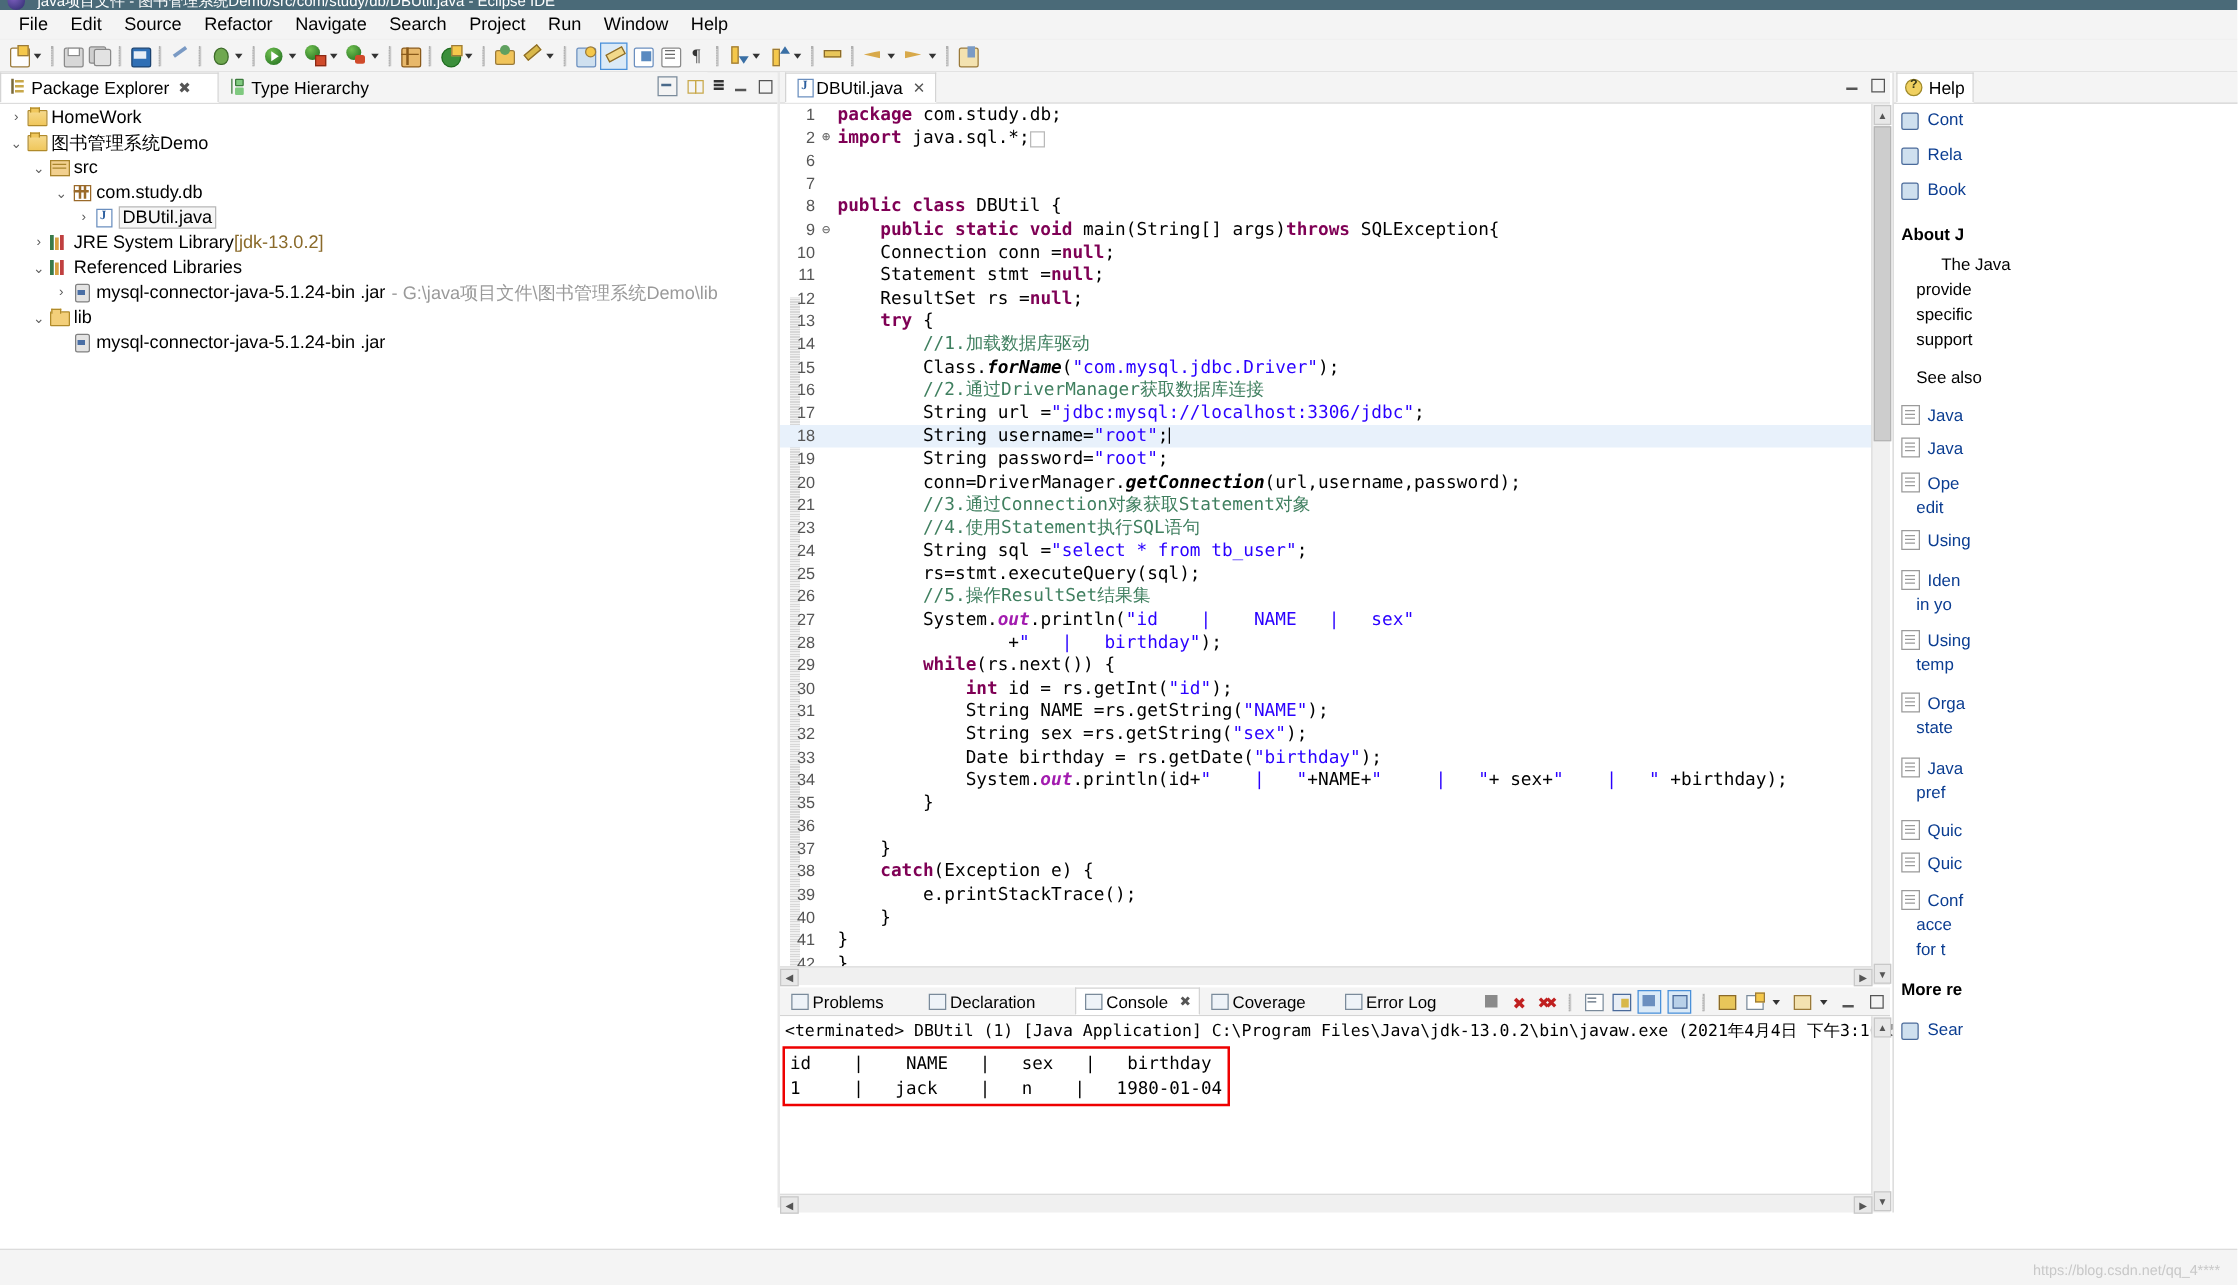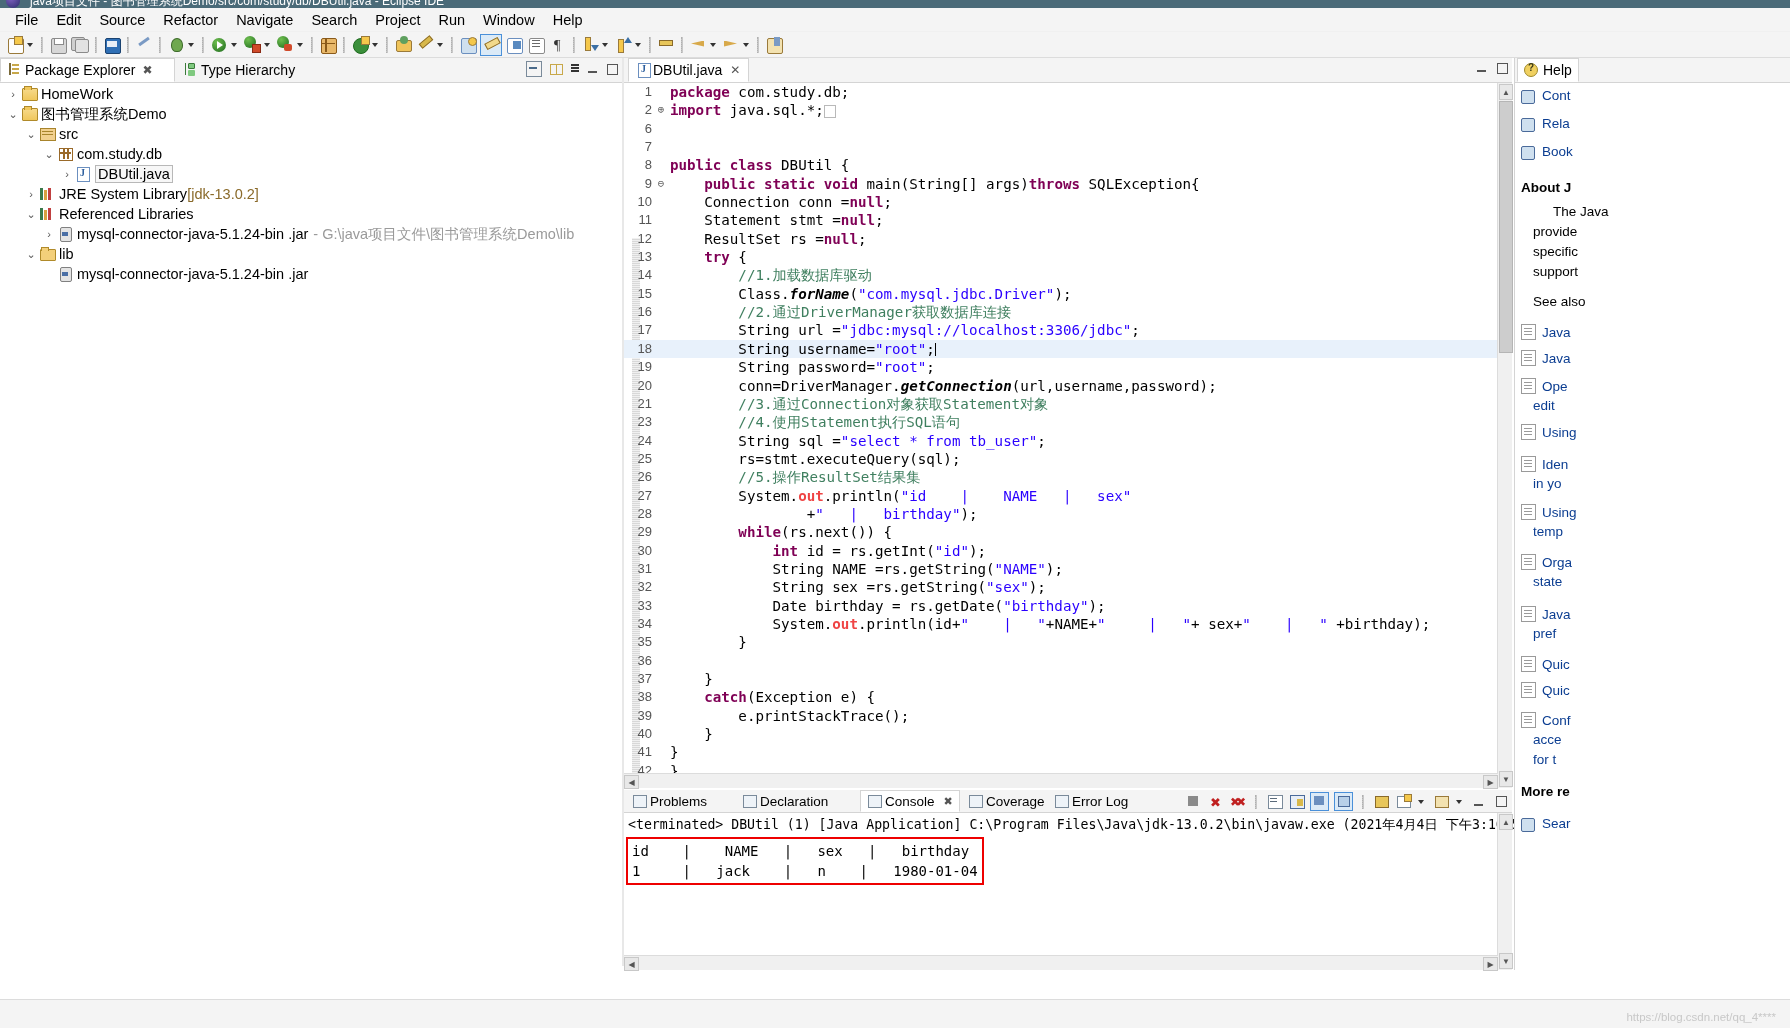--- a/index.html
+++ b/index.html
@@ -108,21 +108,21 @@
   .codelines{position:absolute;left:0;top:0;width:888px;}
   .cl{height:18.35px;line-height:18.35px;white-space:pre;font-family:"DejaVu Sans Mono","Liberation Mono",monospace;font-size:14.2px;position:relative;}
   .cl .ln{position:absolute;left:0;width:28px;text-align:right;color:#555;font-size:13px;font-family:"Liberation Sans",sans-serif;}
   .cl .fold{position:absolute;left:31px;width:12px;text-align:center;color:#666;font-size:11px;}
   .cl .code{position:absolute;left:46px;}
   .cl.hl{background:#e8f1fb;}
   .kw{color:#7f0055;font-weight:bold;}
   .str{color:#2a00ff;}
   .cmt{color:#3f7f5f;}
   .mth{color:#000;font-style:italic;font-weight:bold;}
-  .fld{color:#ef4444;font-weight:bold;}
+  .fld{color:#a21caf;font-style:italic;font-weight:bold;}
   .plain{color:#000;}
   .caret{display:inline-block;width:1px;height:13px;background:#000;vertical-align:-2px;}
   .scrollbar-v{position:absolute;right:0;top:25px;width:14px;height:705px;background:#f0f0f0;border-left:1px solid #dcdcdc;}
   .sb-thumb{position:absolute;left:1px;top:18px;width:12px;height:250px;background:#cdcdcd;border:1px solid #b5b5b5;}
   .sb-up,.sb-dn{position:absolute;left:1px;width:12px;height:14px;background:#e8e8e8;border:1px solid #c8c8c8;
      display:flex;align-items:center;justify-content:center;font-size:8px;color:#555;}
   .sb-up{top:1px;} .sb-dn{bottom:1px;}
   .scrollbar-h{position:absolute;left:0;bottom:0;width:874px;height:14px;background:#f0f0f0;border-top:1px solid #dcdcdc;}
   .sbh-left,.sbh-right{position:absolute;top:1px;width:13px;height:12px;background:#e8e8e8;border:1px solid #c8c8c8;
      display:flex;align-items:center;justify-content:center;font-size:8px;color:#555;}
@@ -526,21 +526,21 @@
           </span>
           <span>Console</span>
           <span style="margin-left:5px;color:#555;font-size:11px;">✖</span>
         </div>
         <div class="ctab" style="left: 338px; width: 104px; padding: 0px 6px; box-sizing: border-box;">
           <span style="width:14px;height:14px;display:inline-block;position:relative;flex:0 0 14px;">
             <span style="position:absolute;left:1px;top:1px;width:12px;height:11px;background:#eef3f8;border:1px solid #7a8a9a;"></span>
           </span>
           <span>Coverage</span>
         </div>
-        <div class="ctab" style="left: 424px; width: 104px; padding: 0px 6px; box-sizing: border-box;">
+        <div class="ctab" style="left: 436px; width: 104px; padding: 0px 6px; box-sizing: border-box; justify-content: center;">
           <span style="width:14px;height:14px;display:inline-block;position:relative;flex:0 0 14px;">
             <span style="position:absolute;left:1px;top:1px;width:12px;height:11px;background:#eef3f8;border:1px solid #7a8a9a;"></span>
           </span>
           <span>Error Log</span>
         </div>
       </div>
     <div class="ctoolicons">
       <span class="citem">
         <span style="position:absolute;left:3px;top:3px;width:10px;height:10px;background:#8a8a8a;"></span>
       </span>

